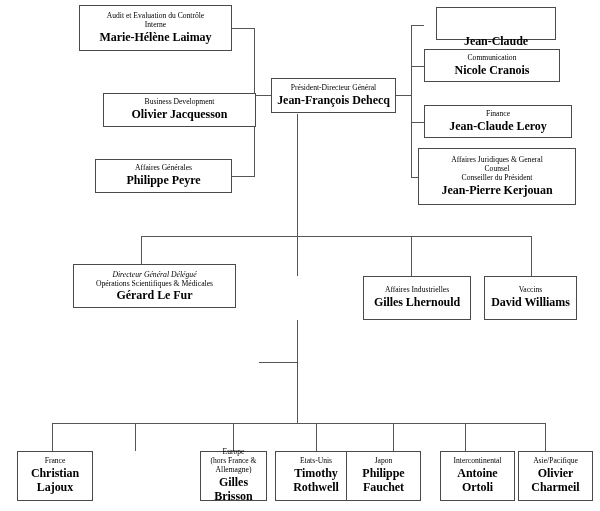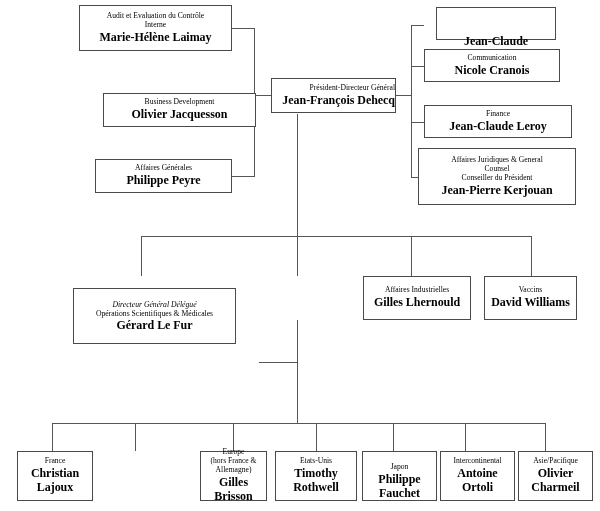--- a/index.html
+++ b/index.html
@@ -110,21 +110,21 @@
   <div class="node" style="left:79px; top:93px; width:153px; height:34px;margin-left:24px;">
     <div class="ttl">Business Development</div>
     <div class="nm">Olivier Jacquesson</div>
   </div>
 
   <div class="node" style="left:95px; top:159px; width:137px; height:34px;">
     <div class="ttl">Affaires Générales</div>
     <div class="nm">Philippe Peyre</div>
   </div>
 
-  <div class="node" style="left:271px; top:78px; width:125px; height:35px;align-items:flex-end;">
+  <div class="node" style="left:271px; top:78px; width:125px; height:35px;">
     <div class="ttl">Président-Directeur Général</div>
     <div class="nm">Jean-François Dehecq</div>
   </div>
 
   <div class="node" style="left:436px; top:7px; width:120px; height:33px;gap:40px;">
     <div class="ttl">Relations Humaines</div>
     <div class="nm">Jean-Claude Armbruster</div>
   </div>
 
   <div class="node" style="left:424px; top:49px; width:136px; height:33px;">
@@ -137,21 +137,21 @@
     <div class="nm">Jean-Claude Leroy</div>
   </div>
 
   <div class="node" style="left:418px; top:148px; width:158px; height:57px;">
     <div class="ttl">Affaires Juridiques &amp; General
 Counsel
 Conseiller du Président</div>
     <div class="nm">Jean-Pierre Kerjouan</div>
   </div>
 
-  <div class="node n-wide" style="left:73px; top:288px; width:163px; height:56px;">
+  <div class="node n-wide" style="left:73px; top:264px; width:163px; height:44px;">
     <div class="ttl ital">Directeur Général Délégué</div>
     <div class="ttl">Opérations Scientifiques &amp; Médicales</div>
     <div class="nm">Gérard Le Fur</div>
   </div>
 
 
   <div class="node" style="left:363px; top:276px; width:108px; height:44px;">
     <div class="ttl">Affaires Industrielles</div>
     <div class="nm">Gilles Lhernould</div>
   </div>
@@ -173,21 +173,21 @@
 (hors France &amp;
 Allemagne)</div>
     <div class="nm">Gilles Brisson</div>
   </div>
 
   <div class="node" style="left:275px; top:451px; width:82px; height:50px;">
     <div class="ttl">Etats-Unis</div>
     <div class="nm">Timothy Rothwell</div>
   </div>
 
-  <div class="node" style="left:362px; top:451px; width:75px; height:50px;justify-content:flex-end;">
+  <div class="node" style="left:346px; top:451px; width:75px; height:50px;">
     <div class="ttl">Japon</div>
     <div class="nm">Philippe Fauchet</div>
   </div>
 
   <div class="node" style="left:440px; top:451px; width:75px; height:50px;">
     <div class="ttl">Intercontinental</div>
     <div class="nm">Antoine Ortoli</div>
   </div>
 
   <div class="node" style="left:518px; top:451px; width:75px; height:50px;">

